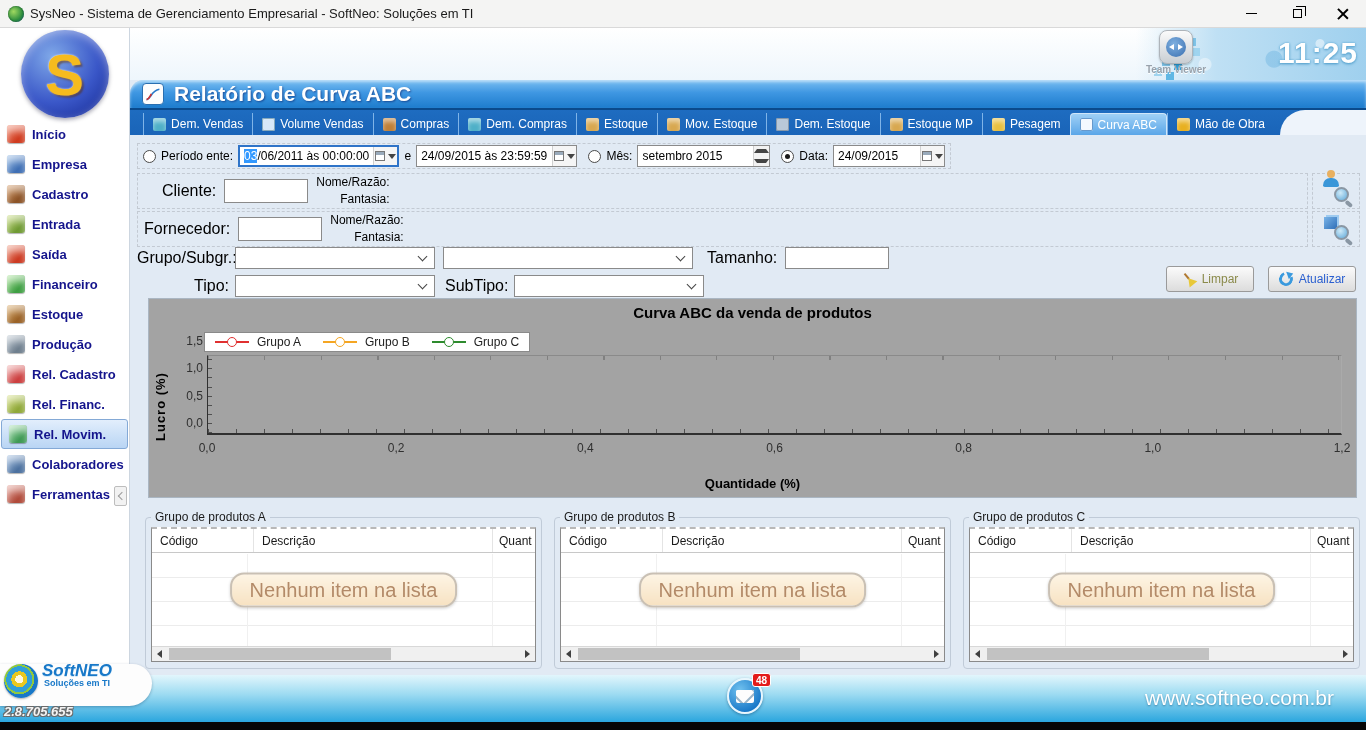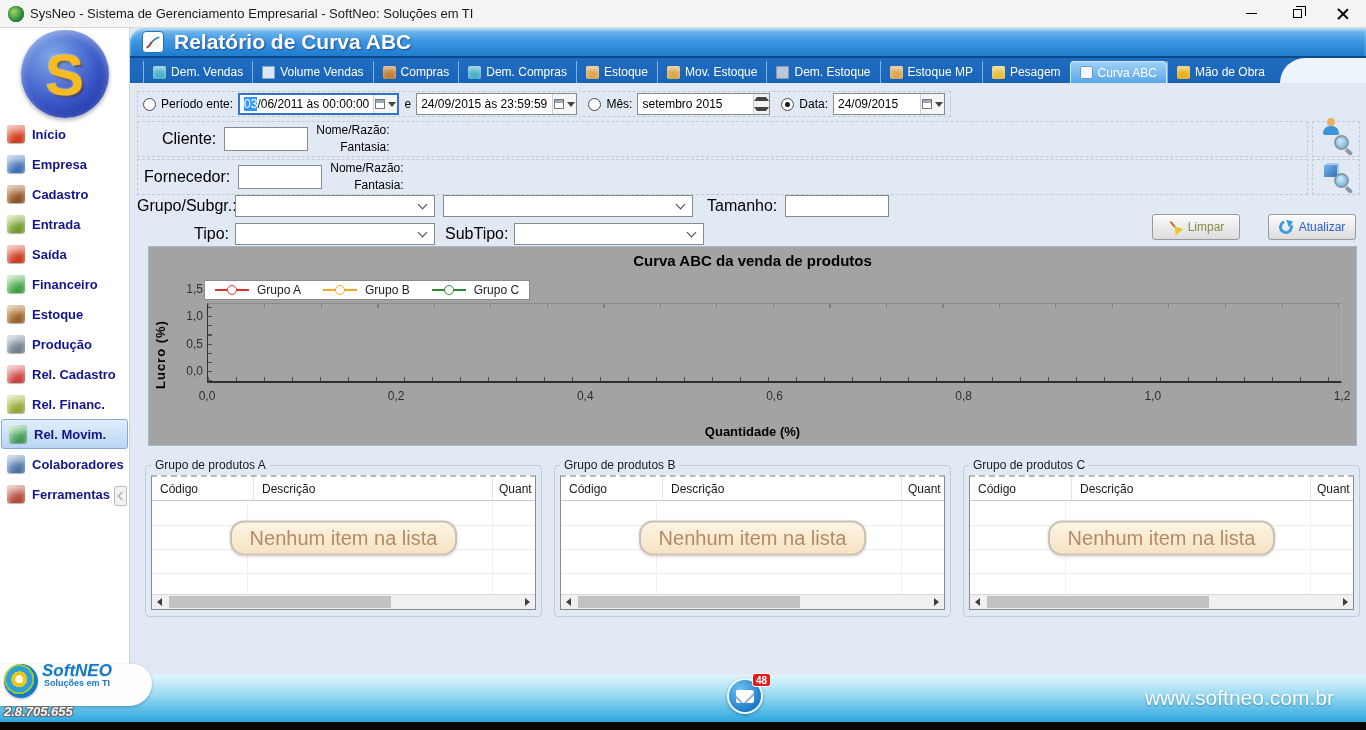--- a/index.html
+++ b/index.html
@@ -108,21 +108,21 @@
   .box-bg { position:absolute; left:3px; top:3px; width:13px; height:12px; background:linear-gradient(135deg,#7ab4e8,#2f6fb8); box-shadow:2px -2px 0 #9fcbf0; }
   .mag { position:absolute; right:2px; bottom:4px; width:15px; height:15px; border:2.5px solid #8a97a4; border-radius:50%; background:radial-gradient(circle at 40% 35%, #cfeaf8, #5fa8d8); }
   .mag::after { content:""; position:absolute; right:-6px; bottom:-5px; width:8px; height:3.5px; background:#8a97a4; transform:rotate(40deg); border-radius:2px; }
 
   .combo { height:22px; background:#fff; border:1px solid #8a8a8a; display:flex; align-items:center; }
   .combo .cval { flex:1; font-size:12px; padding-left:4px; }
   .chev { width:7px; height:7px; border-right:1.6px solid #444; border-bottom:1.6px solid #444; transform:rotate(45deg); margin:-3px 8px 0 0; }
   .grprow { position:absolute; left:7px; top:112px; display:flex; align-items:center; }
   .tiporow { position:absolute; left:7px; top:140px; display:flex; align-items:center; }
 
-  .btns { position:absolute; right:10px; top:131px; display:flex; gap:28px; }
+  .btns { position:absolute; right:10px; top:131px; display:flex; gap:14px; }
   .wbutton { width:88px; height:26px; background:linear-gradient(180deg,#fbfbfb,#dcdcdc); border:1px solid #9a9a9a; border-radius:3px; display:flex; align-items:center; justify-content:center; gap:6px; font-size:12px; }
   .wbutton.limpar { color:#8a8a4a; }
   .wbutton.atualizar { color:#2a5fd0; }
   .broom { width:14px; height:14px; position:relative; transform:rotate(-40deg); }
   .broom::before { content:""; position:absolute; left:6px; top:0; width:2px; height:7px; background:#b07830; }
   .broom::after { content:""; position:absolute; left:2px; top:6px; width:0; height:0; border-left:5px solid transparent; border-right:5px solid transparent; border-bottom:8px solid #e8c838; }
   .refresh { width:14px; height:14px; border:3px solid #3a9ade; border-radius:50%; border-top-color:transparent; transform:rotate(25deg); position:relative; }
   .refresh::after { content:""; position:absolute; top:-5px; right:-2px; width:0; height:0; border-left:4px solid transparent; border-right:4px solid transparent; border-bottom:6px solid #3a9ade; transform:rotate(45deg); }
 
   
@@ -256,20 +256,31 @@
         </div>
       <div class="mitem">
           <div class="icn i-tools"></div>
           <span class="lbl">Ferramentas</span>
         </div>
     </div>
     <div class="collapsebtn"></div>
   </div>
 
   <div class="main">
+    <div class="topstrip">
+      <div class="clockbg"></div>
+      <div class="mosaic"></div>
+      <div class="tviewer">
+        <div class="tv-ic">
+            <div class="tv-dot"></div>
+          </div>
+        <div class="tv-lbl">Team Viewer</div>
+      </div>
+      <div class="clock">11:25</div>
+    </div>
 
     <div class="banner">
       <div class="banner-icon">
         <svg width="16" height="16" viewBox="0 0 20 20">
             <path d="M2 17 C8 16 7 6 18 4" stroke="#2878c8" fill="none" stroke-width="2"></path>
             <path d="M2 17 C5 16.5 6 13 8 10" stroke="#d03030" fill="none" stroke-width="2"></path>
           </svg>
       </div>
       <span class="banner-title">Relatório de Curva ABC</span>
     </div>

